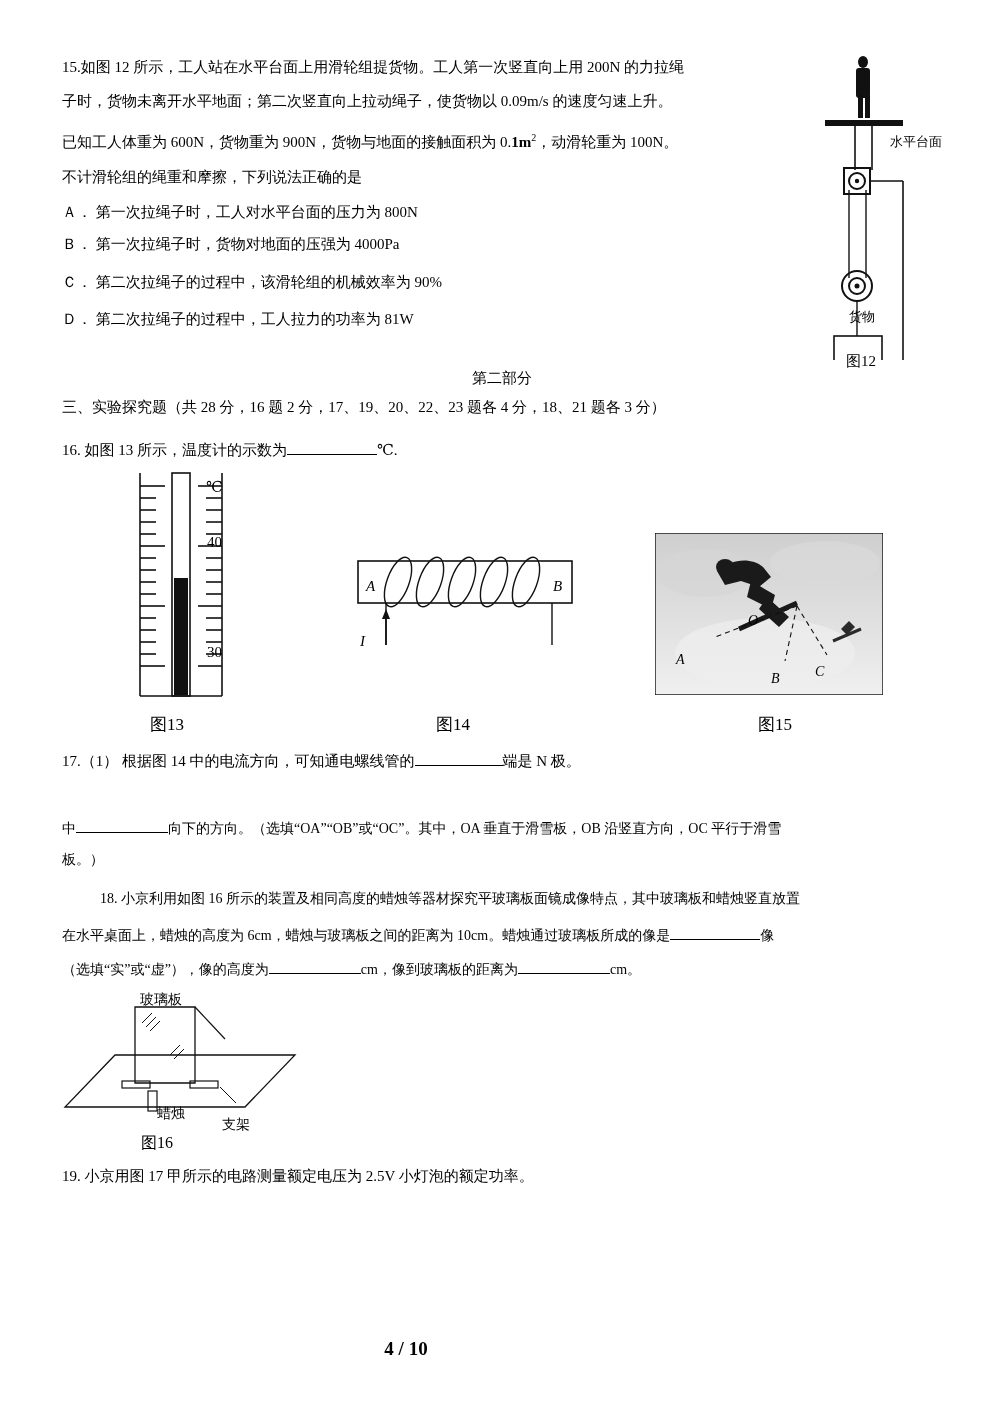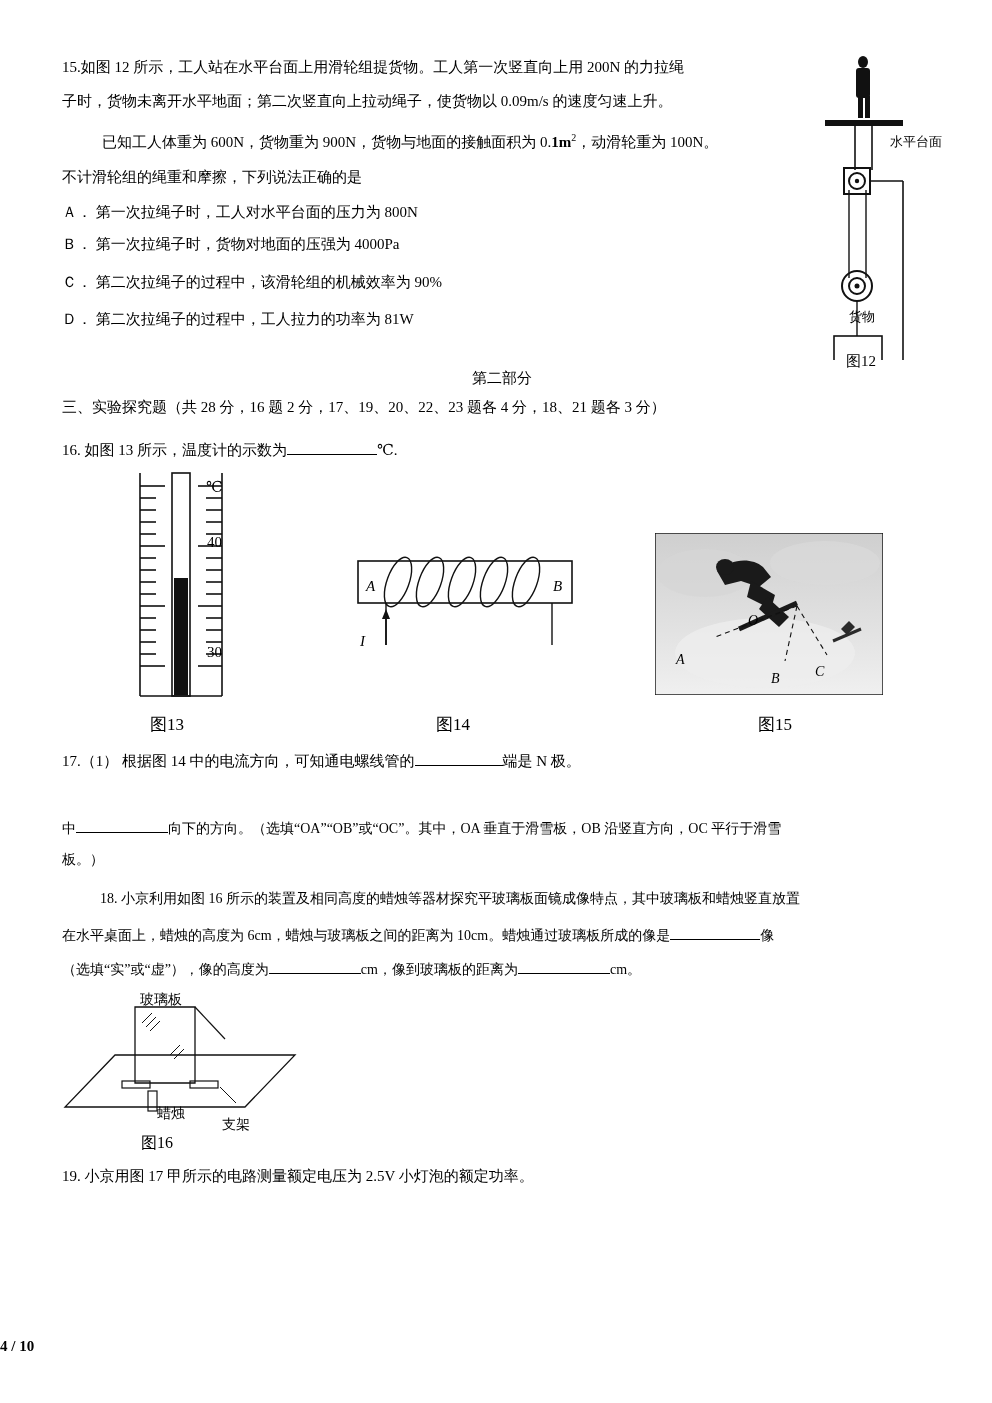--- a/index.html
+++ b/index.html
@@ -36,39 +36,39 @@
   .sup {
     font-size: 10px;
     vertical-align: super;
   }
   .italic { font-style: italic; }
   .bold { font-weight: bold; }
   .footer {
     position: absolute;
     left: 0;
     width: 812px;
-    text-align: left;
+    text-align: center;
     font-weight: bold;
-    font-size: 15px;
+    font-size: 19px;
   }
   svg { display: block; }
   .figcap {
     position: absolute;
     font-size: 15px;
     white-space: nowrap;
   }
 </style>
 </head>
 <body>
 
 <div class="page">
 
   <div class="txt" style="left:62px; top:58px;">15.如图 12 所示，工人站在水平台面上用滑轮组提货物。工人第一次竖直向上用 200N 的力拉绳</div>
   <div class="txt" style="left:62px; top:92px;">子时，货物未离开水平地面；第二次竖直向上拉动绳子，使货物以 0.09m/s 的速度匀速上升。</div>
-  <div class="txt" style="left:62px; top:131px;margin-left:40px;">
+  <div class="txt" style="left:62px; top:131px;">
     <span>已知工人体重为 600N，货物重为 900N，货物与地面的接触面积为 0.</span><span class="bold">1m</span><span class="sup">2</span><span>，动滑轮重为 100N。</span>
   </div>
   <div class="txt" style="left:62px; top:168px;">不计滑轮组的绳重和摩擦，下列说法正确的是</div>
   <div class="txt" style="left:62px; top:203px;">Ａ． 第一次拉绳子时，工人对水平台面的压力为 800N</div>
   <div class="txt" style="left:62px; top:235px;">Ｂ． 第一次拉绳子时，货物对地面的压强为 4000Pa</div>
   <div class="txt" style="left:62px; top:273px;">Ｃ． 第二次拉绳子的过程中，该滑轮组的机械效率为 90%</div>
   <div class="txt" style="left:62px; top:310px;">Ｄ． 第二次拉绳子的过程中，工人拉力的功率为 81W</div>
 
   <div style="position:absolute; left:800px; top:40px; width:130px; height:320px;">
     <svg width="130" height="320" viewBox="0 0 130 320">

